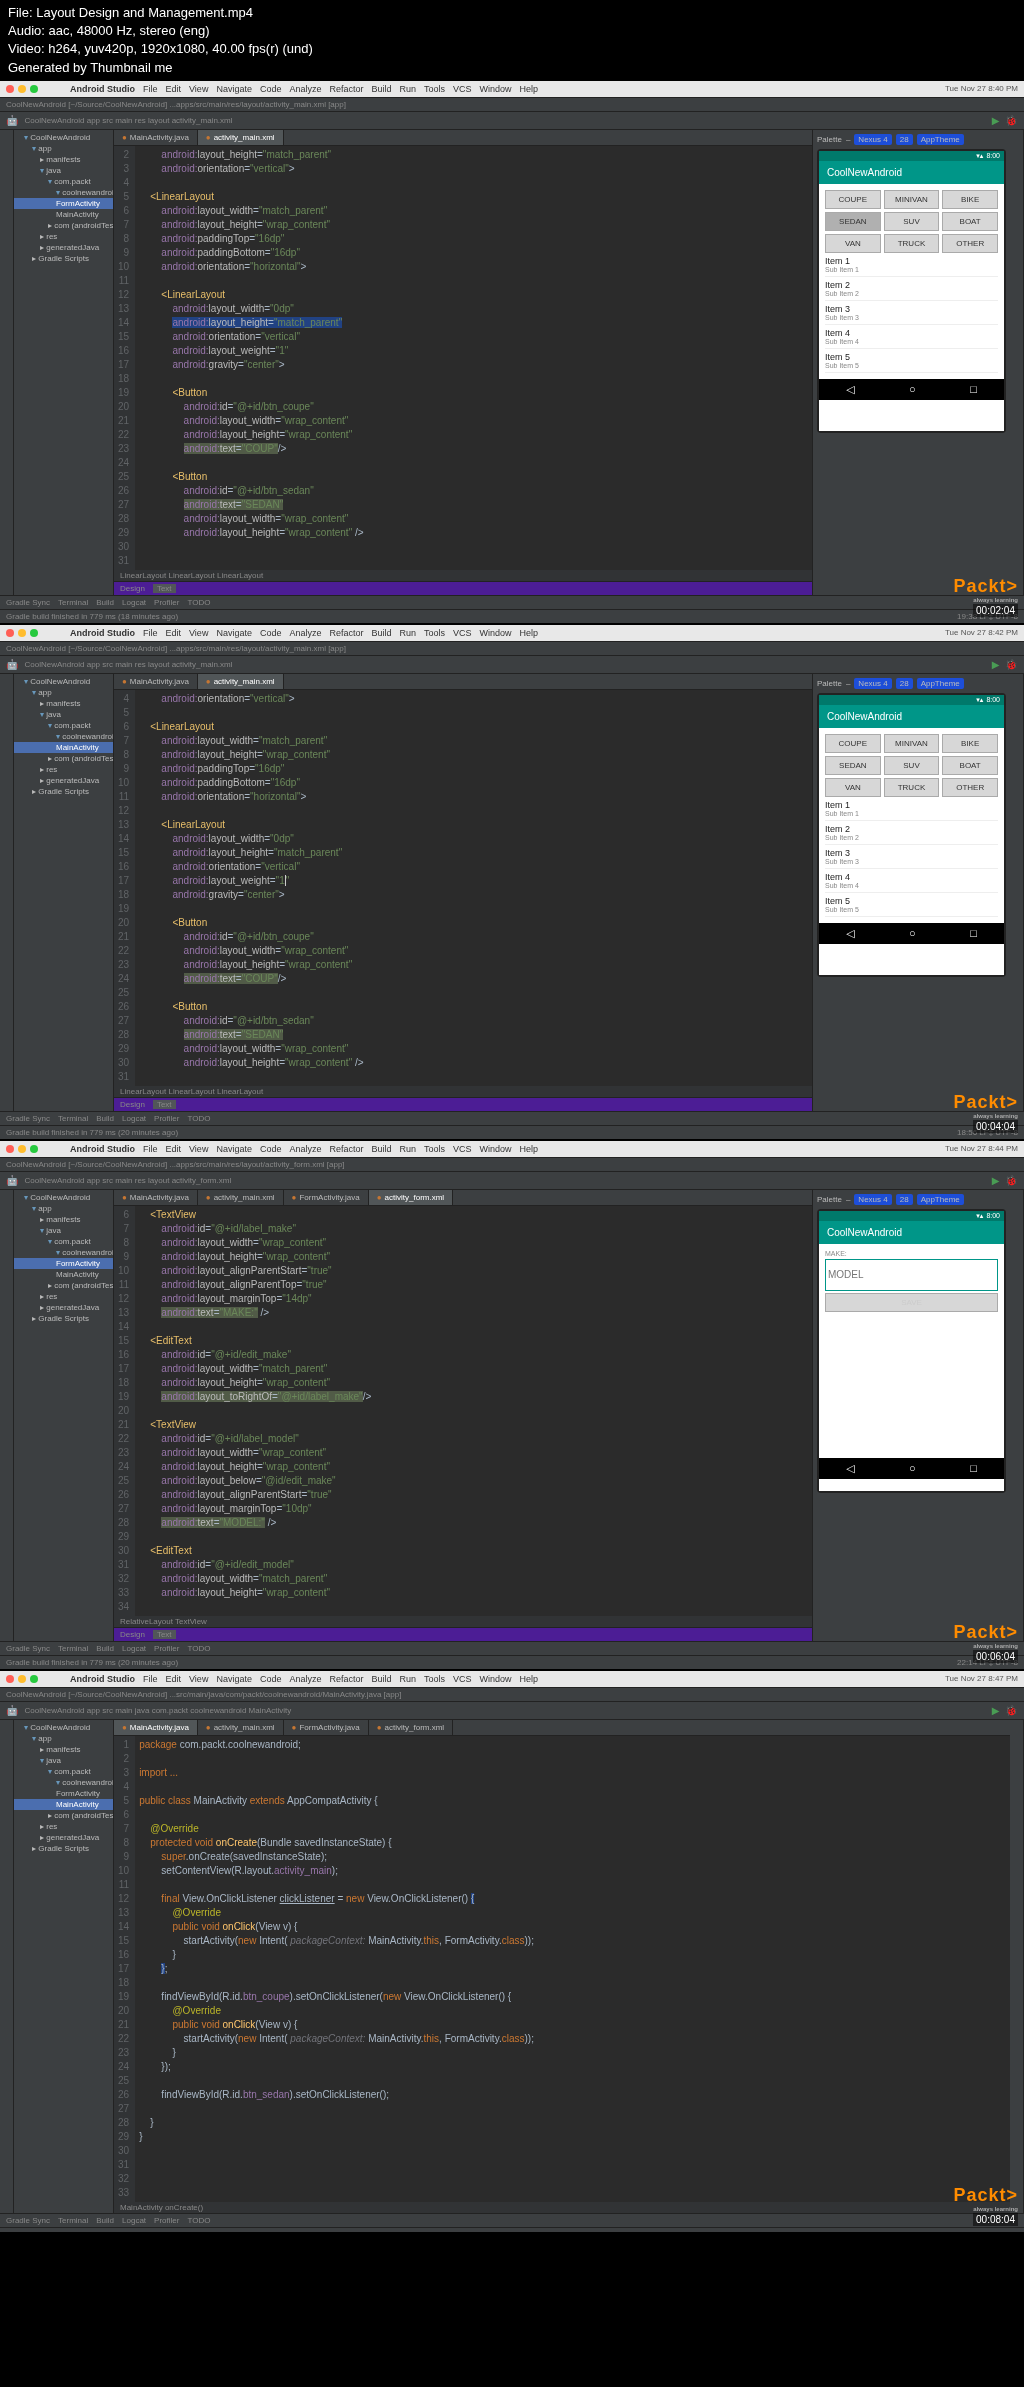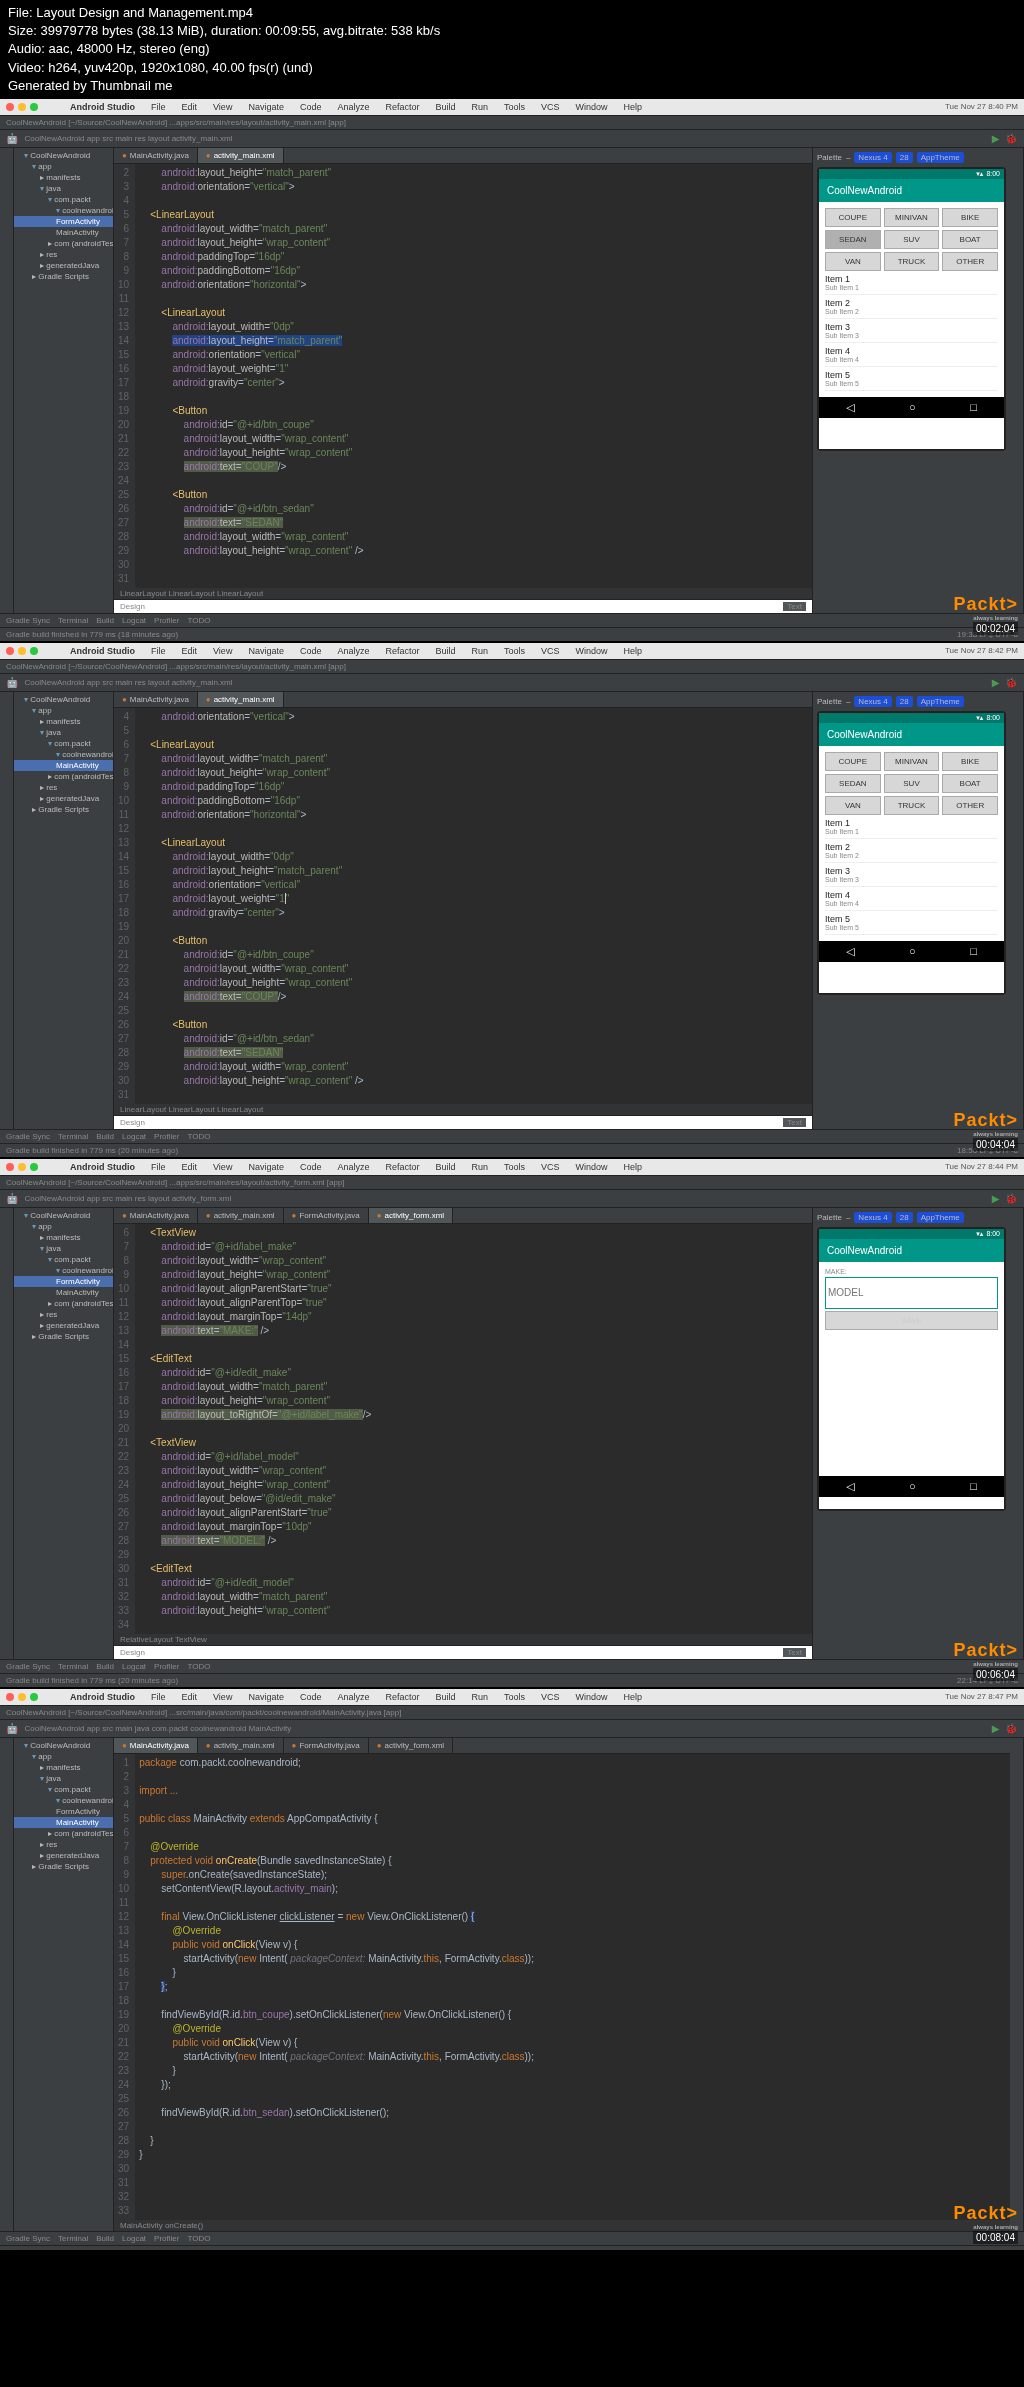--- a/index.html
+++ b/index.html
@@ -7,21 +7,21 @@
 .meta-header { background: #000; color: #fff; padding: 4px 8px; font-size: 13px; line-height: 1.4; }
 .meta-header div { white-space: nowrap; }
 
 .shot { position: relative; background: #2b2b2b; margin-bottom: 2px; }
 .mac-traffic { position: absolute; left: 6px; top: 4px; display: flex; gap: 4px; }
 .mac-traffic span { width: 8px; height: 8px; border-radius: 50%; display: inline-block; }
 .mac-traffic .r { background: #ff5f56; }
 .mac-traffic .y { background: #ffbd2e; }
 .mac-traffic .g { background: #27c93f; }
 
-.menubar { background: #e8e8e8; color: #333; font-size: 9px; padding: 2px 6px 2px 70px; display: flex; gap: 16px; align-items: center; height: 16px; }
+.menubar { background: #e8e8e8; color: #333; font-size: 9px; padding: 2px 6px 2px 70px; display: flex; gap: 8px; align-items: center; height: 16px; }
 .menubar .spacer { flex: 1; }
 .menubar .clock { color: #555; font-size: 8px; }
 .crumbs { background: #3c3f41; color: #888; font-size: 8px; padding: 2px 6px; display: flex; gap: 6px; align-items: center; border-top: 1px solid #222; border-bottom: 1px solid #222; }
 .toolbar { background: #3c3f41; padding: 3px 6px; display: flex; gap: 6px; align-items: center; border-bottom: 1px solid #222; }
 .toolbar .play { color: #499c54; }
 .toolbar .bug { color: #6897bb; }
 .toolbar .icon { color: #888; font-size: 10px; }
 
 .main { display: flex; background: #2b2b2b; }
 .vtab { width: 14px; background: #3c3f41; border-right: 1px solid #222; }
@@ -69,35 +69,34 @@
 .listit { border-bottom: 1px solid #eee; padding: 3px 0; }
 .listit .t { font-size: 9px; color: #222; }
 .listit .s { font-size: 7px; color: #888; }
 .navbar { background: #000; color: #fff; display: flex; justify-content: space-around; padding: 4px 0; font-size: 11px; }
 .form-label { font-size: 7px; color: #888; margin-bottom: 2px; }
 .form-input { border: 1px solid #009688; width: 100%; height: 32px; margin-bottom: 2px; font-size: 10px; padding: 1px 2px; }
 .form-btn { background: #d7d7d7; border: 1px solid #aaa; text-align: center; font-size: 8px; padding: 4px; width: 100%; }
 
 .statusbar { background: #3c3f41; color: #888; font-size: 8px; padding: 2px 6px; display: flex; gap: 8px; border-top: 1px solid #222; }
 .statusbar .spacer { flex: 1; }
-.design-text { background: #ffffff; color: #888; font-size: 8px; padding: 2px 6px; display: flex; gap: 8px; border-top: 1px solid #222; justify-content: space-between; }
+.design-text { background: #4c1d95; color: #888; font-size: 8px; padding: 2px 6px; display: flex; gap: 8px; border-top: 1px solid #222; }
 .crumb-mini { background: #313335; color: #888; font-size: 8px; padding: 1px 6px; }
 
 .packt { position: absolute; right: 6px; bottom: 20px; color: #ff8c00; font-size: 18px; font-weight: bold; letter-spacing: 1px; }
 .packt .sub { font-size: 6px; color: #aaa; letter-spacing: 0; display: block; text-align: right; }
 .timestamp { position: absolute; right: 6px; bottom: 6px; color: #fff; font-size: 10px; background: rgba(0,0,0,.5); padding: 1px 3px; }
 
 .full-editor .editor-wrap { flex: 1; }
 </style>
 </head>
 <body>
 
 <div class="meta-header">
   <div>File: Layout Design and Management.mp4</div>
-  <div>Size: 39979778 bytes (38.13 MiB), duration: 00:09:55, avg.bitrate: 538 kb/s</div>
   <div>Audio: aac, 48000 Hz, stereo (eng)</div>
   <div>Video: h264, yuv420p, 1920x1080, 40.00 fps(r) (und)</div>
   <div>Generated by Thumbnail me</div>
 </div>
 
 <div class="shot">
   <div class="mac-traffic">
       <span class="r"></span>
       <span class="y"></span>
       <span class="g"></span>

